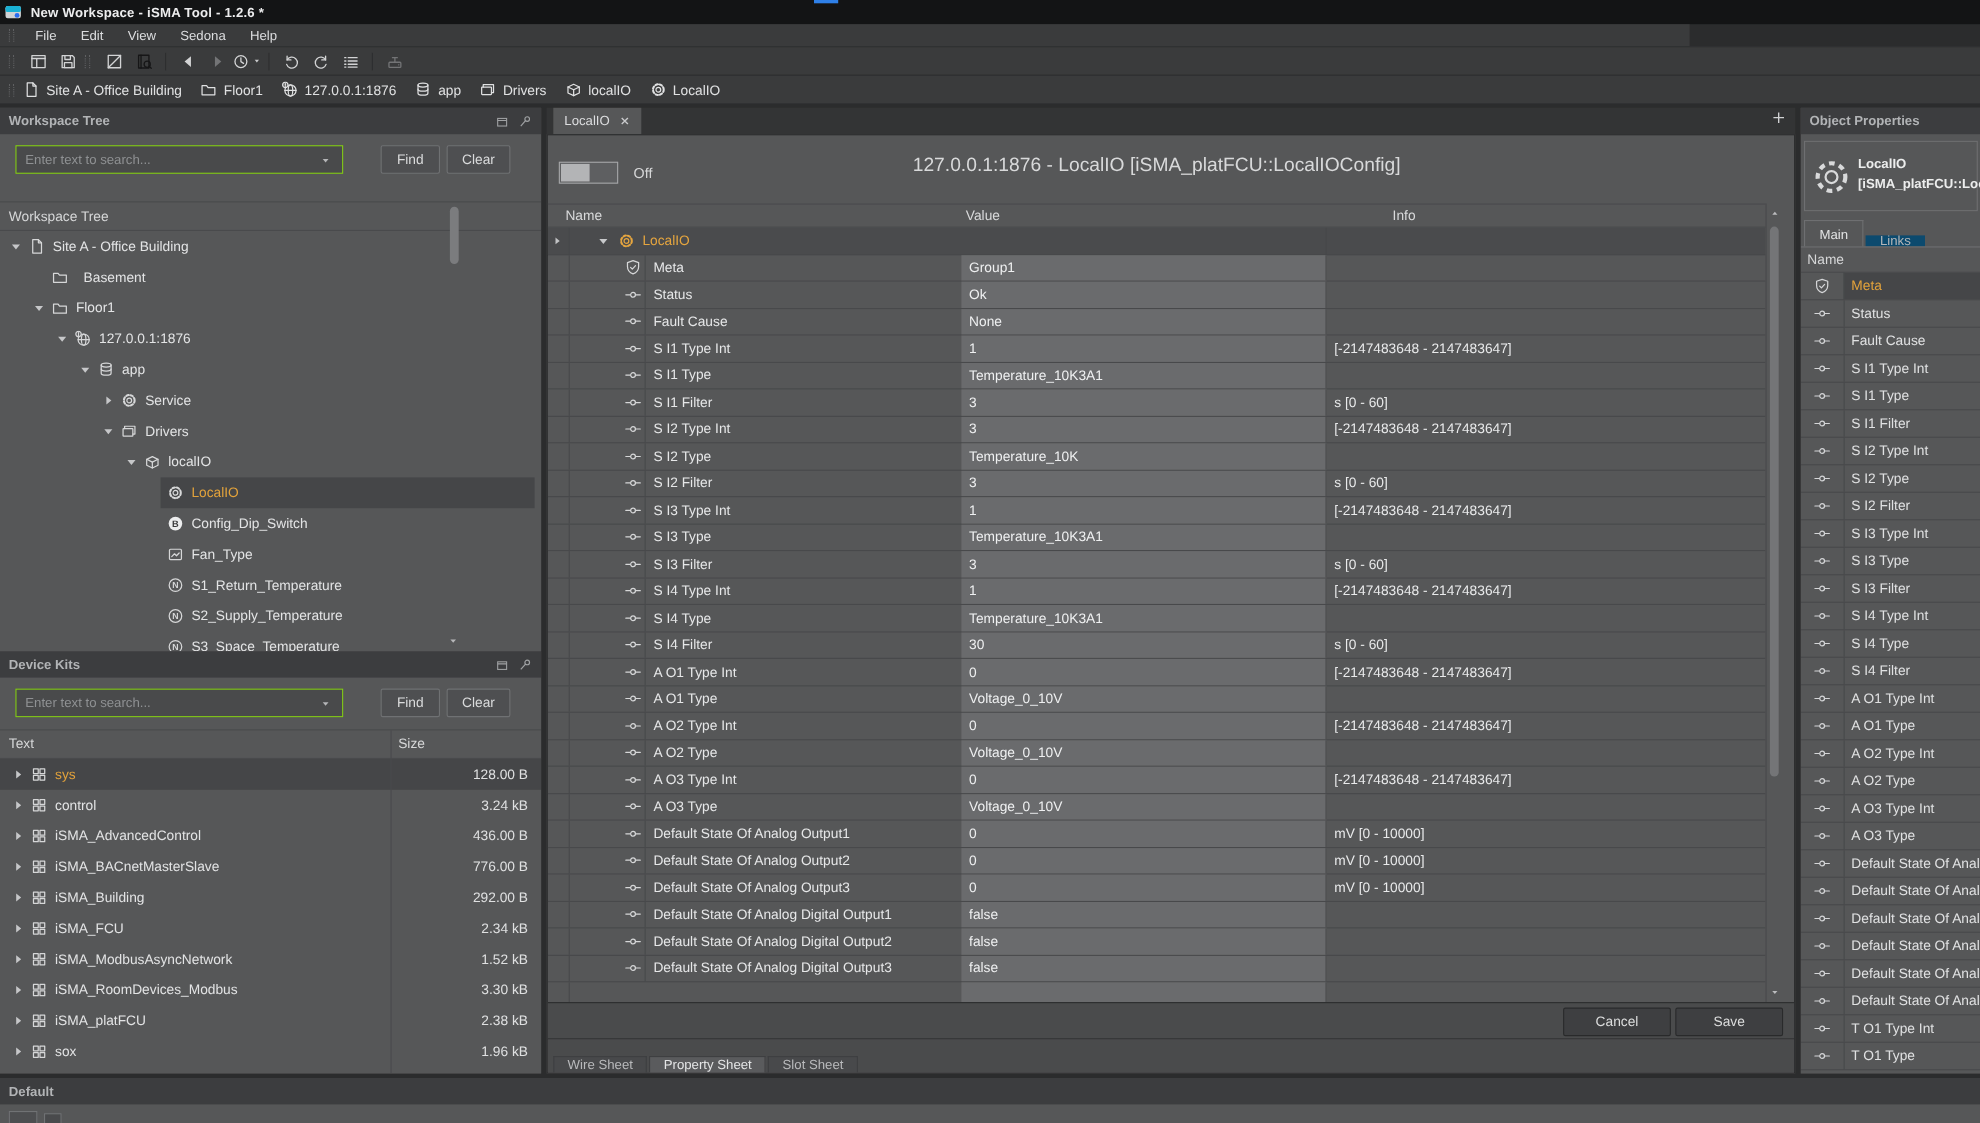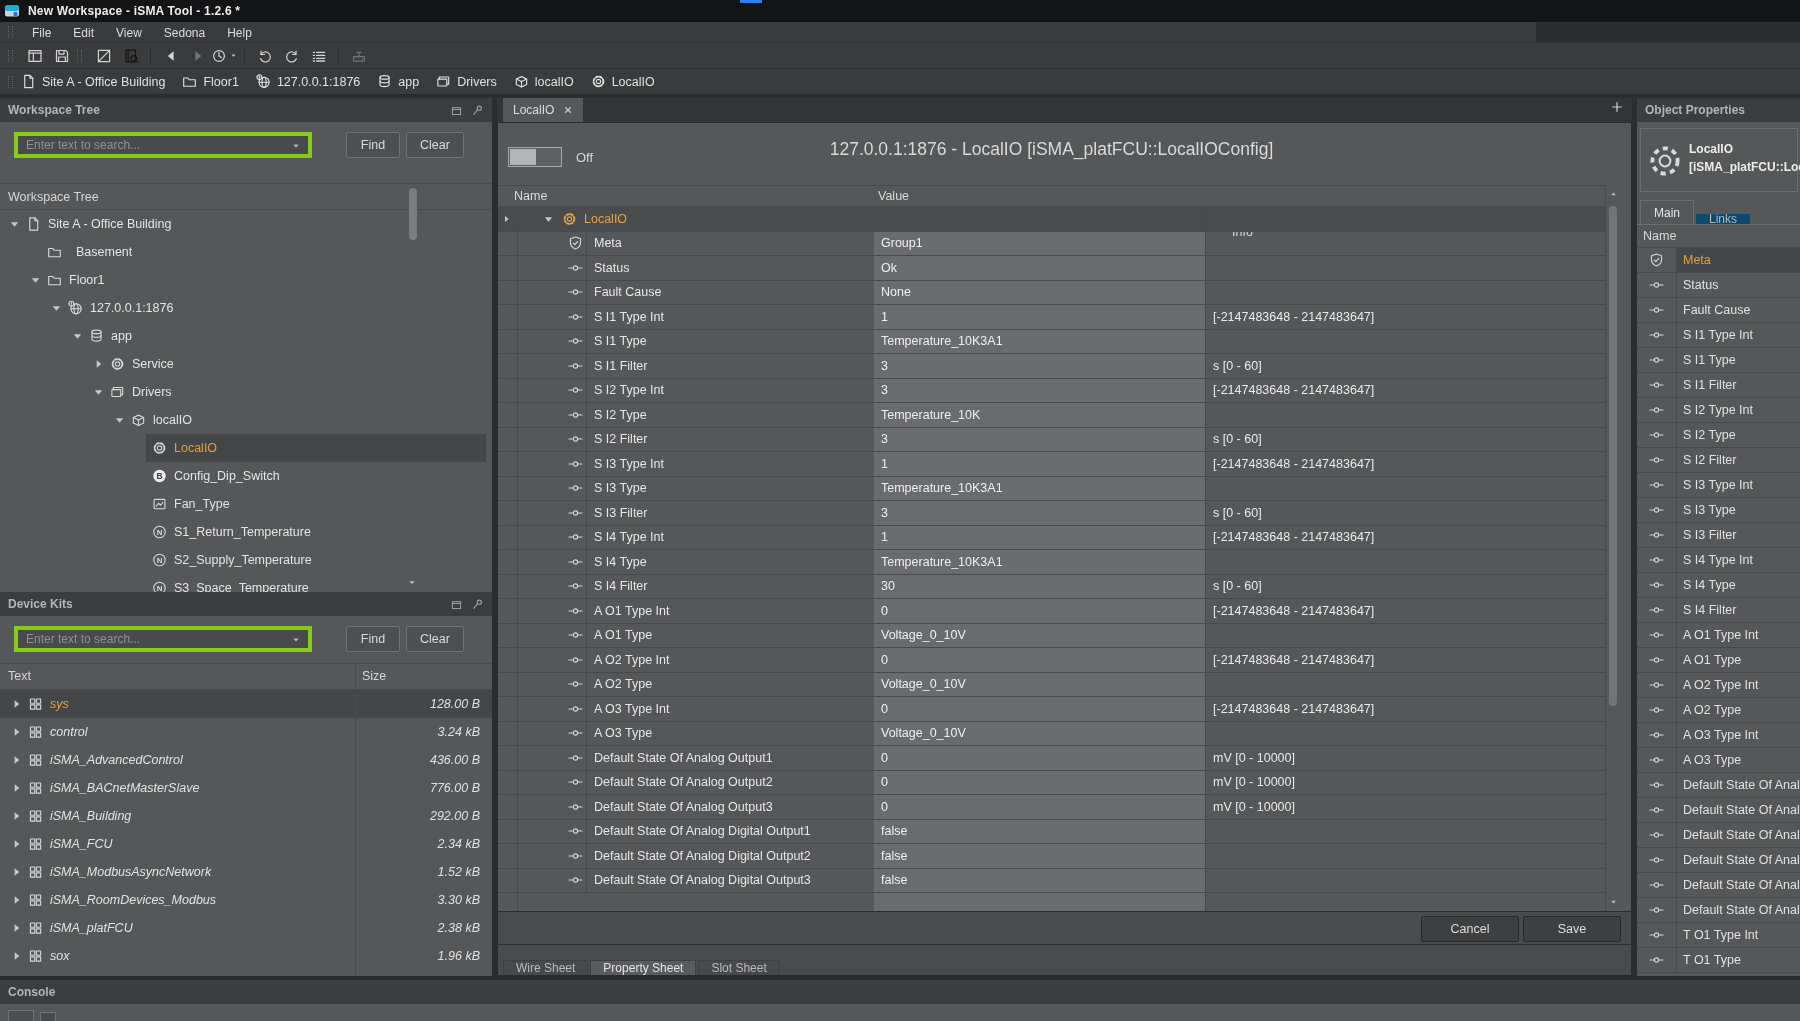--- a/index.html
+++ b/index.html
@@ -24,21 +24,21 @@
   .tcaret { margin-left:2px; color:#c9cacc; }
 
   .breadcrumb { position:absolute; left:0; top:68px; width:1800px; height:26px; background:#3a3b3c; border-top:1px solid #2f3031; display:flex; align-items:center; padding-left:6px; }
   .crumb { display:flex; align-items:center; margin-right:17px; font-size:12.5px; color:#e0e1e2; }
 
   
   .panel { position:absolute; background:#565758; }
   .phead { height:24px; background:#3c3d3f; display:flex; align-items:center; padding:0 8px; font-weight:bold; font-size:12px; color:#b2b4b6; }
   .phead .sp { flex:1; }
   .phead .hicon { color:#a0a2a4; margin-left:8px; display:flex; }
-  .search-input { position:absolute; left:14px; width:298px; height:26px; background:#494a4b; border:4px solid #84cc16; color:#e6e7e8; font-size:12px; padding:0 24px 0 8px; font-family:"Liberation Sans", sans-serif; }
+  .search-input { position:absolute; left:14px; width:298px; height:26px; background:#494a4b; border:1px solid #84cc16; color:#e6e7e8; font-size:12px; padding:0 24px 0 8px; font-family:"Liberation Sans", sans-serif; }
   .search-input::placeholder { color:#8f9193; }
   .in-caret { position:absolute; left:290px; color:#b5b6b8; pointer-events:none; }
   .btn { position:absolute; height:26px; background:#4e4f51; border:1px solid #6f7173; border-radius:2px; color:#dadbdc; font-size:12.5px; display:flex; align-items:center; justify-content:center; font-family:"Liberation Sans", sans-serif; }
 
   
   .wtree { left:0; top:98px; width:492px; height:494px; overflow:hidden; }
   .wtree .searcharea { position:absolute; top:24px; left:0; right:0; height:62px; border-bottom:1px solid #494a4c; }
   .wtree .search-input { top:10px; } .wtree .in-caret { top:18px; }
   .wtree .find { left:346px; top:10px; width:54px; } .wtree .clear { left:406px; top:10px; width:58px; }
   .colheader { position:absolute; top:86px; left:0; right:0; height:26px; border-bottom:1px solid #494a4c; display:flex; align-items:center; padding-left:8px; font-size:12.5px; color:#d6d7d8; }
@@ -54,21 +54,21 @@
 
   
   .dkits { left:0; top:592px; width:492px; height:384px; overflow:hidden; }
   .dkits .searcharea { position:absolute; top:24px; left:0; right:0; height:48px; border-bottom:1px solid #494a4c; }
   .dkits .search-input { top:10px; } .dkits .in-caret { top:18px; }
   .dkits .find { left:346px; top:10px; width:54px; } .dkits .clear { left:406px; top:10px; width:58px; }
   .dkits .colheader2 { position:absolute; top:72px; left:0; right:0; height:26px; border-bottom:1px solid #494a4c; font-size:12.5px; color:#d6d7d8; }
   .dkits .colheader2 .c1 { position:absolute; left:8px; top:5px; }
   .dkits .colheader2 .c2 { position:absolute; left:362px; top:5px; }
   .dkits .vdiv { position:absolute; left:355px; top:72px; bottom:0; width:1px; background:#494a4c; }
-  #dkit-rows { position:absolute; top:98px; left:0; right:0; bottom:0; overflow:hidden;font-style:italic; }
+  #dkit-rows { position:absolute; top:98px; left:0; right:0; bottom:0; overflow:hidden; }
   .krow { position:relative; height:28px; }
   .krow.sel { background:#454648; }
   .krow .kcaret, .krow .kicon, .krow .klabel { position:absolute; top:50%; transform:translateY(-50%); }
   .krow .kcaret { left:10px; color:#c6c7c9; display:flex; }
   .krow .kicon { left:28px; color:#d6d7d8; display:flex; }
   .krow .klabel { left:50px; font-size:12.5px; color:#e2e3e4; }
   .krow.sel .klabel { color:#e2a23b; }
   .krow .ksize { position:absolute; right:12px; top:50%; transform:translateY(-50%); font-size:12.5px; color:#dfe0e1; }
 
   
@@ -76,21 +76,21 @@
   .tabstrip { position:relative; height:24px; background:#333435; display:flex; align-items:flex-end; }
   .mtab { margin-left:6px; height:24px; background:#565758; display:flex; align-items:center; padding:0 10px; font-size:12px; color:#dcdddf; gap:9px; }
   .mtab .tclose { color:#c8c9cb; display:flex; }
   .addtab { position:absolute; right:8px; top:2px; color:#d0d1d3; display:flex; }
   .mcontent { position:absolute; top:24px; left:0; right:0; bottom:0; background:#565758; border:1px solid #2a2b2c; }
   .toggle { position:absolute; left:10px; top:24px; width:54px; height:20px; background:#5e5f61; border:1px solid #a6a7a9; }
   .toggle .knob { position:absolute; left:1px; top:1px; width:26px; height:16px; background:#b3b4b6; }
   .toggle-label { position:absolute; left:78px; top:27px; font-size:13px; color:#d6d7d8; }
   .sheet-title { position:absolute; top:16px; left:0; right:26px; text-align:center; font-size:17.5px; color:#d8d9da; }
   .thead { position:absolute; top:62px; left:0; width:1107px; height:22px; border-top:1px solid #494a4c; border-bottom:1px solid #494a4c; font-size:12.5px; color:#d9dadb; }
-  .thead .h1 { position:absolute; left:16px; top:3px; } .thead .h2 { position:absolute; left:380px; top:3px; } .thead .h3 { position:absolute; left:734px; top:3px;margin-top:36px; }
+  .thead .h1 { position:absolute; left:16px; top:3px; } .thead .h2 { position:absolute; left:380px; top:3px; } .thead .h3 { position:absolute; left:768px; top:3px; }
   .tright { position:absolute; left:1107px; top:62px; height:726px; width:1px; background:#48494b; }
   #ps-rows { position:absolute; top:84px; left:0; width:1107px; height:704px; overflow:hidden; }
   .prow { position:relative; height:24.5px; border-bottom:1px solid #48494b; display:flex; }
   .prow .gut { width:20px; border-right:1px solid #48494b; position:relative; }
   .prow .ncell { width:356px; position:relative; }
   .prow .vcell { width:332px; background:#6a6b6d; border-right:1px solid #47484a; padding-left:7px; display:flex; align-items:center; font-size:12.5px; color:#eff0f1; }
   .prow .icell { flex:1; padding-left:7px; font-size:12.5px; color:#e9eaeb; display:flex; align-items:center; }
   .prow .guide { position:absolute; left:68px; top:0; bottom:0; width:1px; background:#48494b; }
   .prow .nicon { position:absolute; left:50px; top:50%; transform:translateY(-50%); color:#d6d7d8; display:flex; }
   .prow .nlabel { position:absolute; left:76px; top:50%; transform:translateY(-50%); font-size:12.5px; color:#e6e7e8; white-space:nowrap; }
@@ -1594,17 +1594,17 @@
           </svg>
         </span>
         <div class="oguide"></div>
         <span class="olabel">T O1 Type</span>
       </div>
     </div>
 </div>
 
 <div class="console">
   <div class="phead">
-    <span>Console</span>
+    <span>Default</span>
   </div>
   <div class="cw1"></div>
   <div class="cw2"></div>
 </div>
 
 </body></html>

